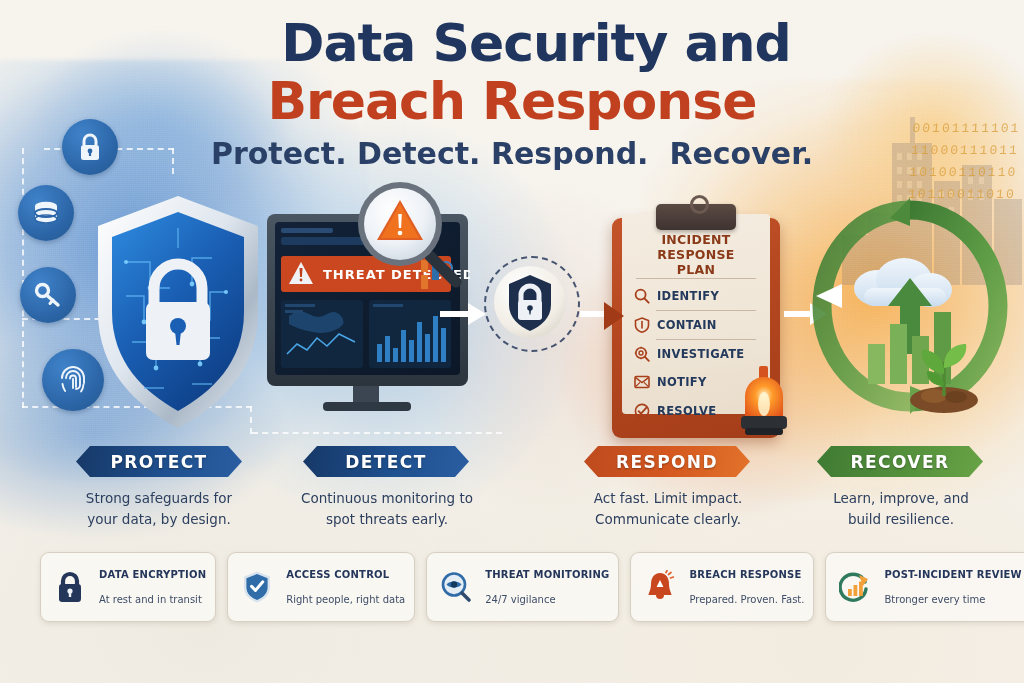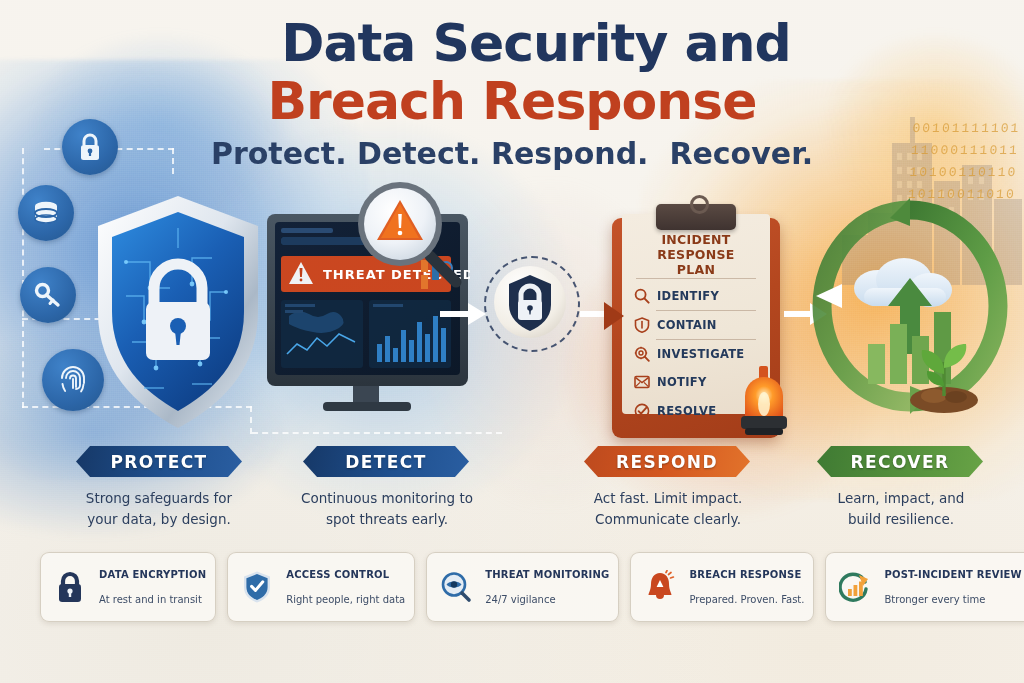--- a/index.html
+++ b/index.html
@@ -532,21 +532,21 @@
   </div>
   <div class="caption" style="left:290px;top:488px;width:194px;">
     <div>Continuous monitoring to</div>
     <div>spot threats early.</div>
   </div>
   <div class="caption" style="left:572px;top:488px;width:192px;">
     <div>Act fast. Limit impact.</div>
     <div>Communicate clearly.</div>
   </div>
   <div class="caption" style="left:806px;top:488px;width:190px;">
-    <div>Learn, impact, and</div>
+    <div>Learn, improve, and</div>
     <div>build resilience.</div>
   </div>
 
   <div class="cards">
 
     <div class="card">
       <div class="card-ic">
         <svg width="30" height="34" viewBox="0 0 30 34">
           <path d="M8 15 V11 a7 7 0 0 1 14 0 v4" fill="none" stroke="#24365a" stroke-width="4.2"></path>
           <rect x="4" y="14" width="22" height="18" rx="3.2" fill="#24365a"></rect>

